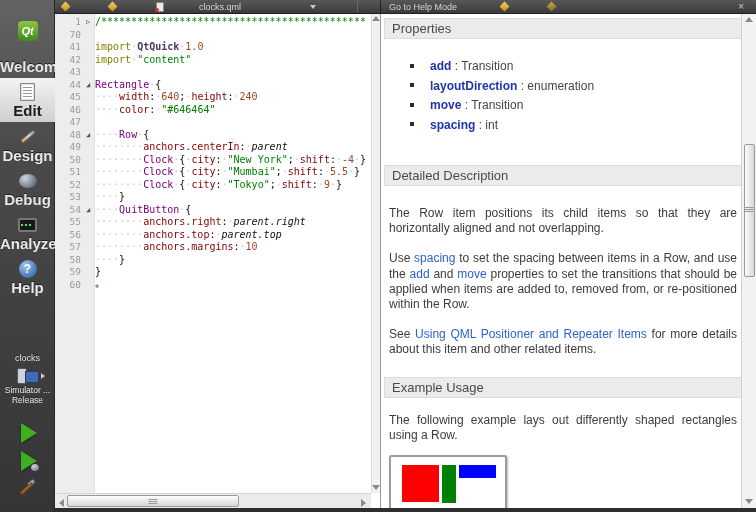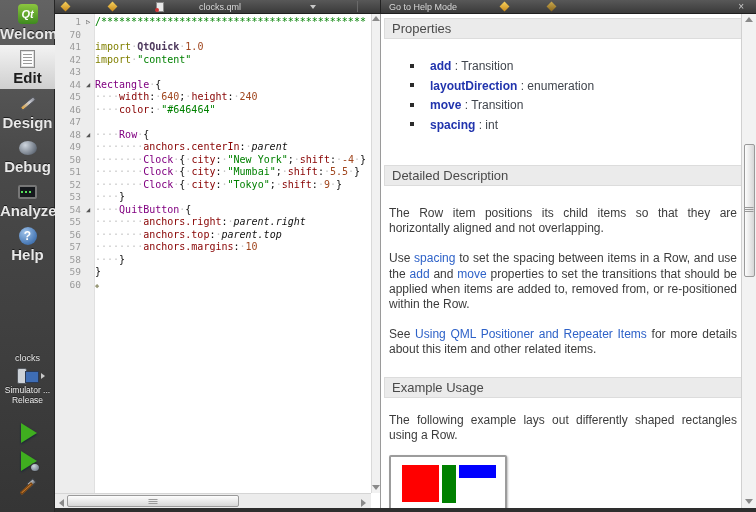--- a/index.html
+++ b/index.html
@@ -9,21 +9,21 @@
 
   
   #sidebar { position:absolute; left:0; top:0; width:55px; height:512px;
              background:linear-gradient(180deg,#636363,#4a4a4a 30%,#353535);
              border-right:1px solid #262626; }
   .mode { width:55px; padding:4px 0 3px; text-align:center; cursor:default; }
   .mode.selected { background:linear-gradient(180deg,#f3f3f3,#cfcfcf); }
   .mode .mlabel { display:block; font-size:15px; font-weight:bold; color:#e8e8e8;
                   text-shadow:0 -1px 0 #1d1d1d; margin-top:1px; }
   .mode.selected .mlabel { color:#1d1d1d; text-shadow:none; }
-  .micon { width:22px; height:20px; margin:0 auto; position:relative; }
+  .micon { width:22px; height:20px; margin:17px auto; position:relative; }
 
   .i-welcome { background:linear-gradient(180deg,#8cc63f,#3e8a1f); border-radius:4px;
                width:20px; height:20px; color:#fff; font-weight:bold; font-style:italic;
                font-size:11px; line-height:20px; }
   .i-edit { width:15px; height:18px; margin:1px auto; background:#fdfdfd; border:1px solid #8a8a8a;
             box-shadow:inset 0 0 0 1px #ddd; position:relative; }
   .i-edit:before { content:""; position:absolute; left:2px; right:2px; top:3px; height:10px;
             background:repeating-linear-gradient(180deg,#9a9a9a 0 1px,transparent 1px 3px); }
   .i-design { width:18px; height:5px; background:linear-gradient(90deg,#e0a33c,#caccd4 60%,#8d909a);
               transform:rotate(-40deg); margin:8px auto; border-radius:2px; border:1px solid #55575c; }

